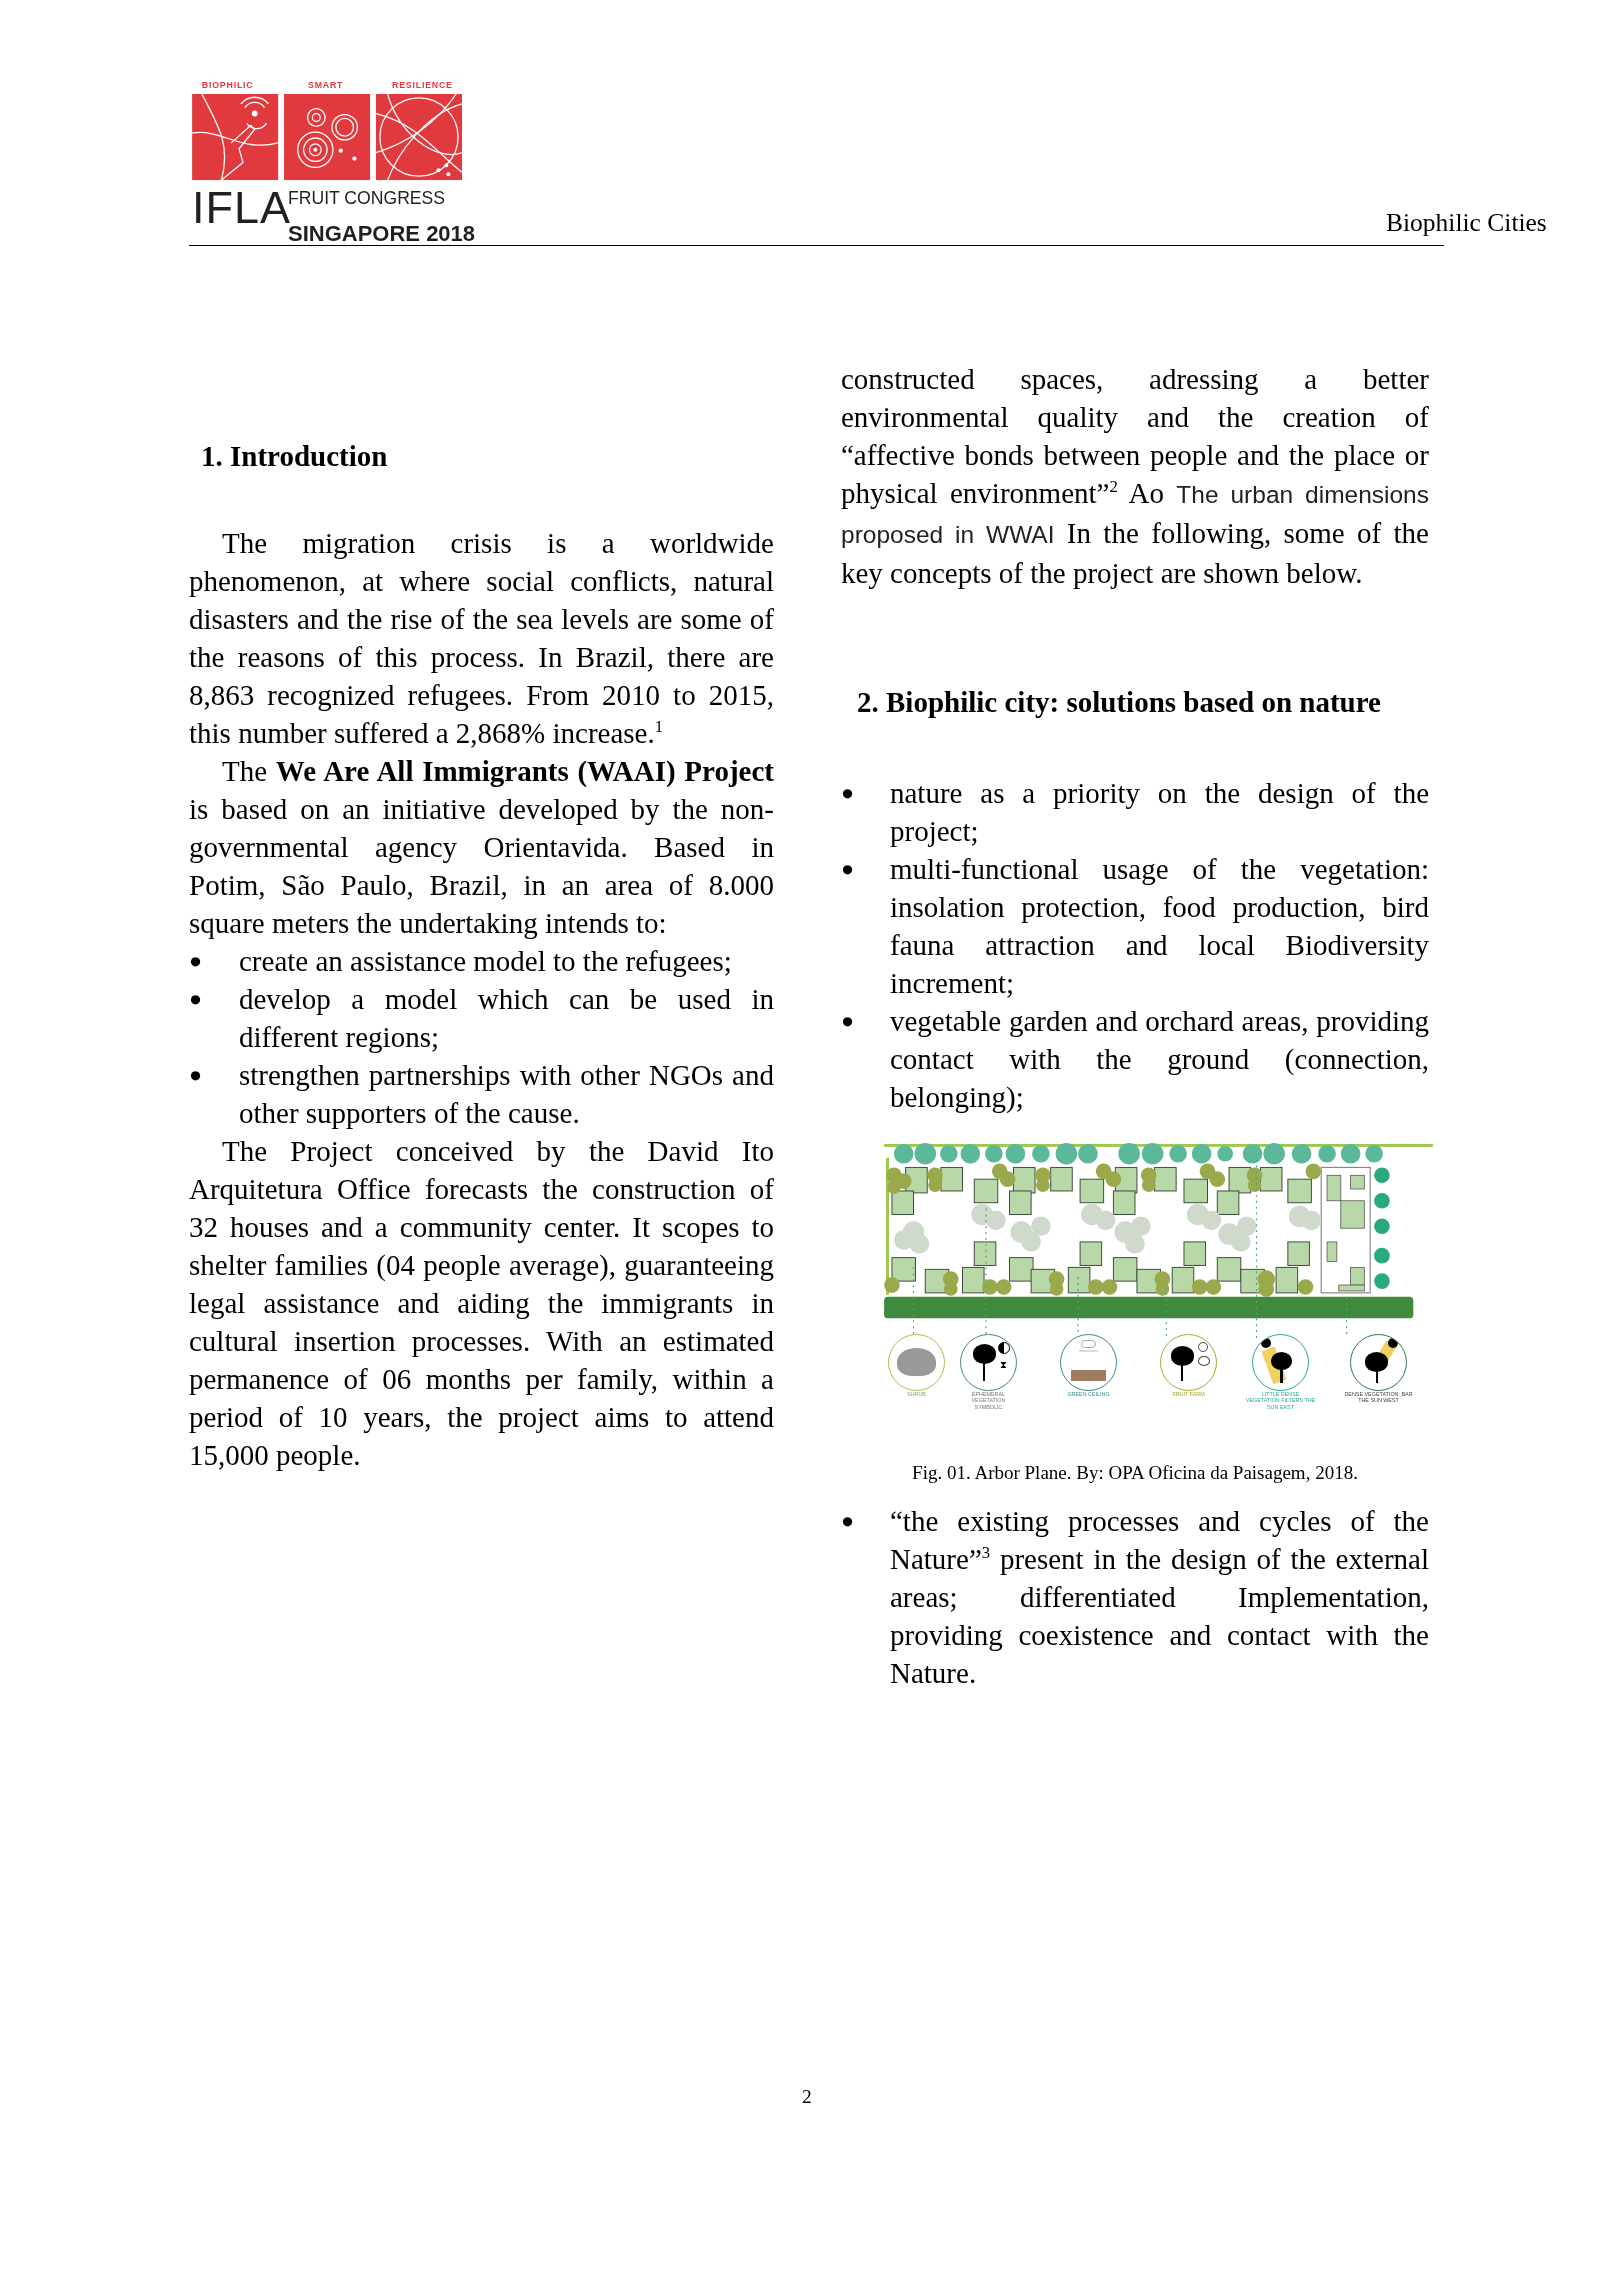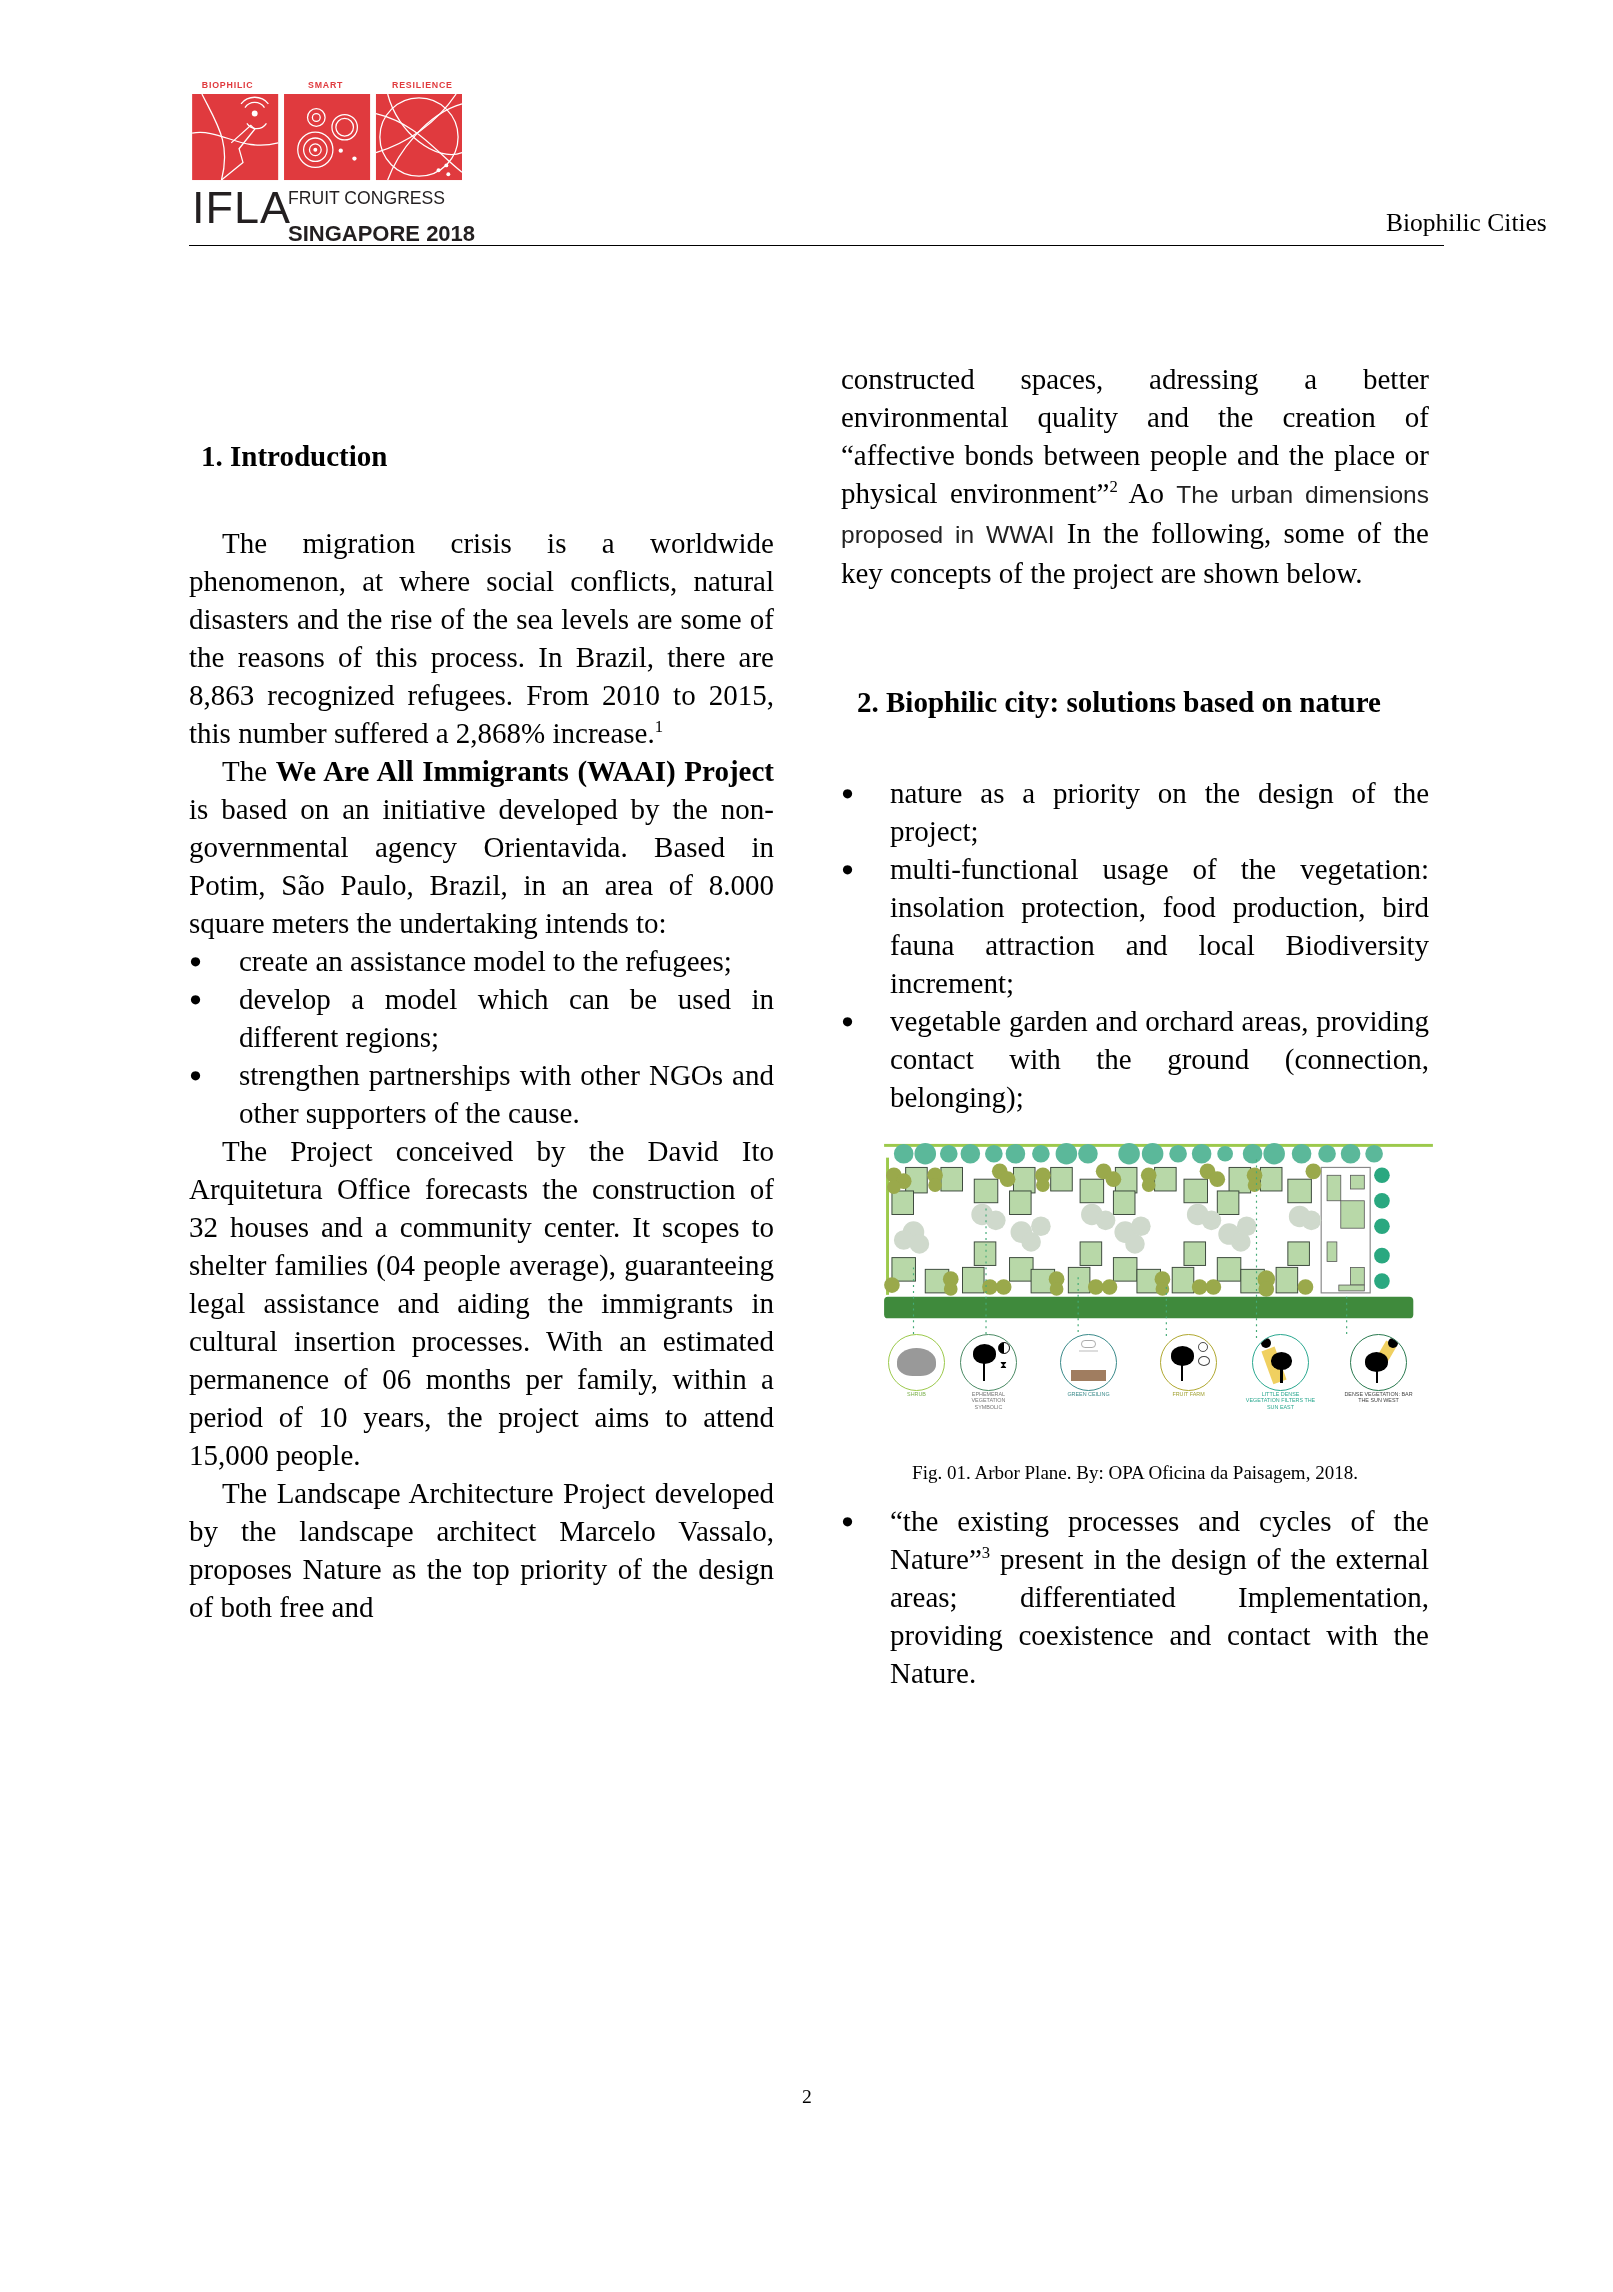--- a/index.html
+++ b/index.html
@@ -96,21 +96,20 @@
   <h1 class="h1">1. Introduction</h1>
   <div class="sp-after-h"></div>
   <p class="indent"><span>The migration crisis is a worldwide phenomenon, at where social conflicts, natural disasters and the rise of the sea levels are some of the reasons of this process. In Brazil, there are 8,863 recognized refugees. From 2010 to 2015, this number suffered a 2,868% increase.</span><sup>1</sup></p>
   <p class="indent"><span>The </span><b>We Are All Immigrants (WAAI) Project</b><span> is based on an initiative developed by the non-governmental agency Orientavida. Based in Potim, São Paulo, Brazil, in an area of 8.000 square meters the undertaking intends to:</span></p>
   <ul class="bullets">
     <li><span class="bullet">●</span><span>create an assistance model to the refugees;</span></li>
     <li><span class="bullet">●</span><span>develop a model which can be used in different regions;</span></li>
     <li><span class="bullet">●</span><span>strengthen partnerships with other NGOs and other supporters of the cause.</span></li>
   </ul>
   <p class="indent">The Project conceived by the David Ito Arquitetura Office forecasts the construction of 32 houses and a community center. It scopes to shelter families (04 people average), guaranteeing legal assistance and aiding the immigrants in cultural insertion processes. With an estimated permanence of 06 months per family, within a period of 10 years, the project aims to attend 15,000 people.</p>
-  <p class="indent">The Landscape Architecture Project developed by the landscape architect Marcelo Vassalo, proposes Nature as the top priority of the design of both free and</p>
 </div>
 
 <div class="col col-right">
   <p><span>constructed spaces, adressing a better environmental quality and the creation of “affective bonds between people and the place or physical environment”</span><sup>2</sup><span> Ao </span><span class="sans-run">The urban dimensions proposed in WWAI</span><span> In the following, some of the key concepts of the project are shown below.</span></p>
 
   <div style="height:75px"></div>
   <h2 class="h2" style="font-size:29px;text-align:justify;text-align-last:left;">2. Biophilic city: solutions based on nature</h2>
   <div style="height:37px"></div>
 
   <ul class="bullets">

